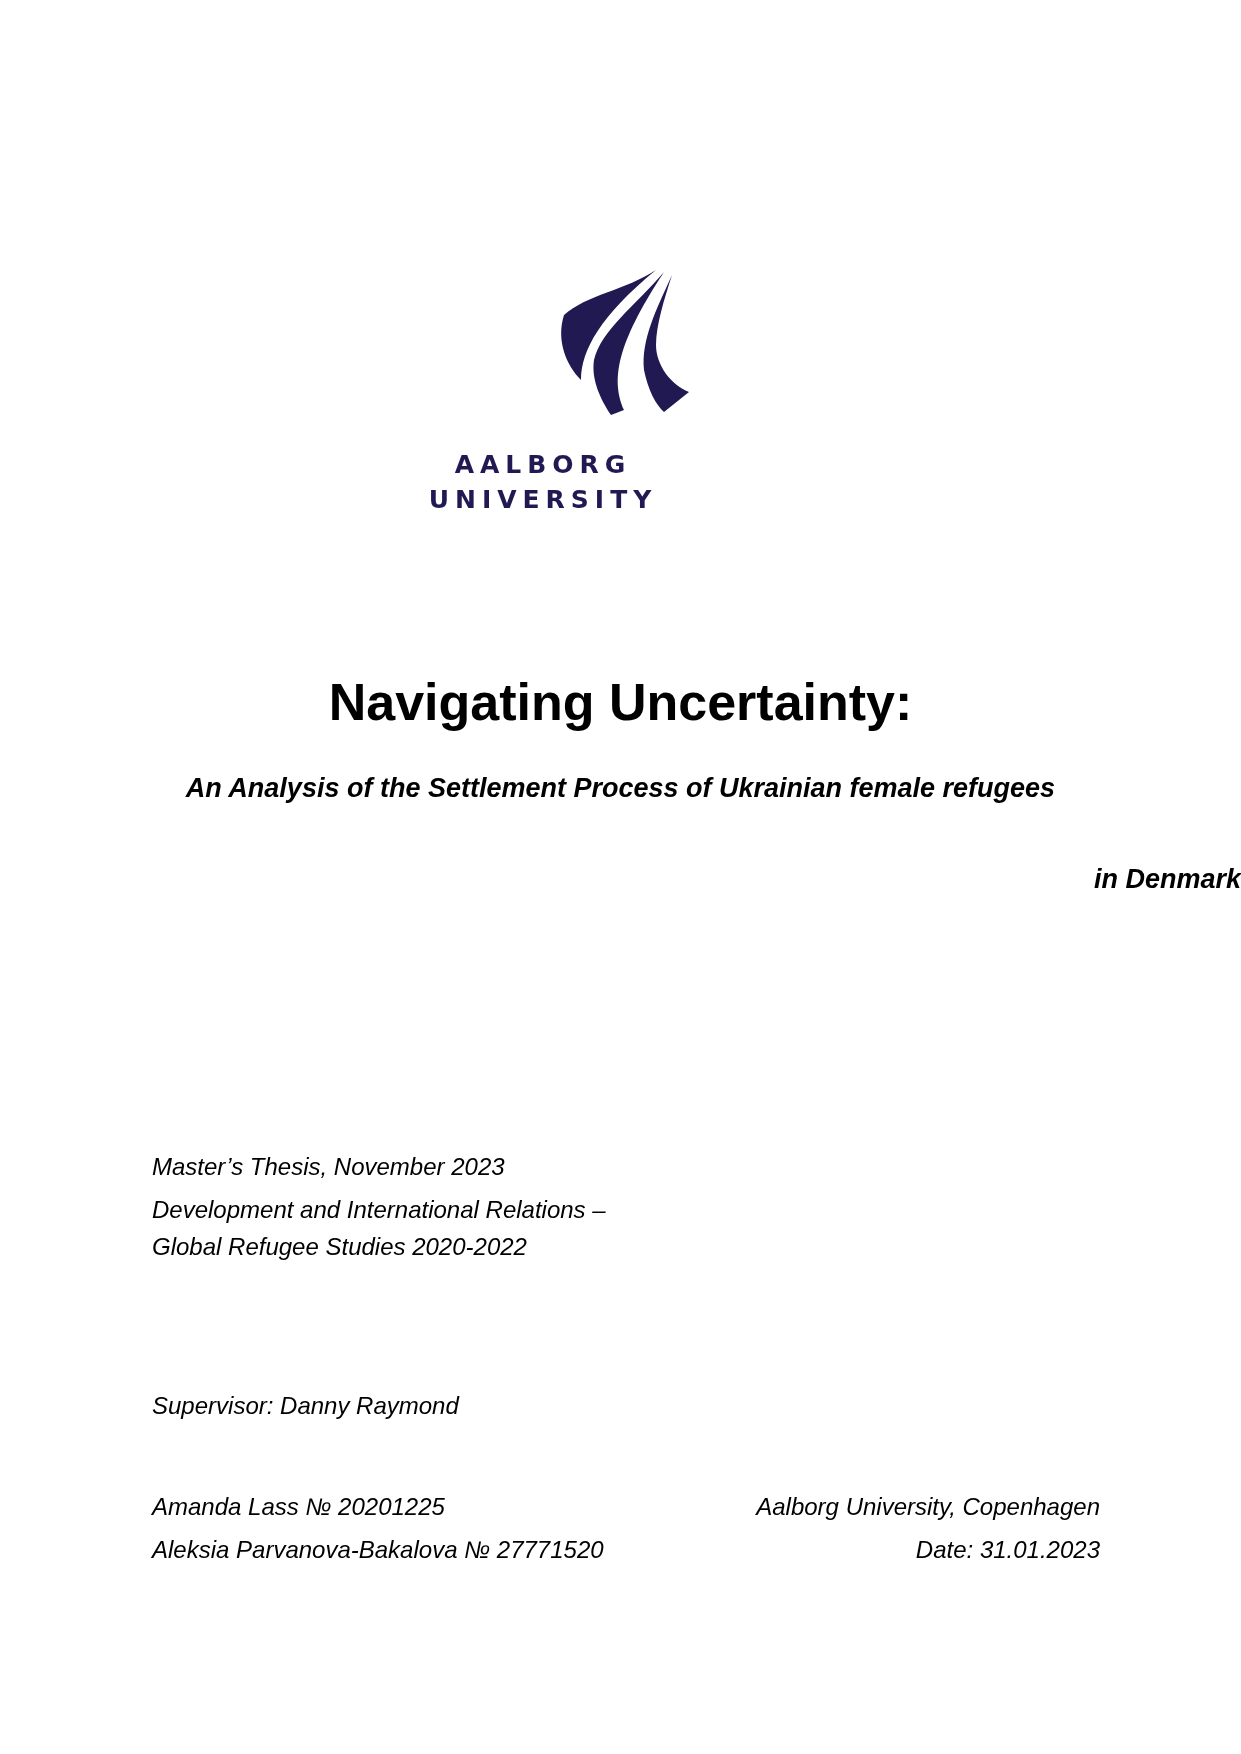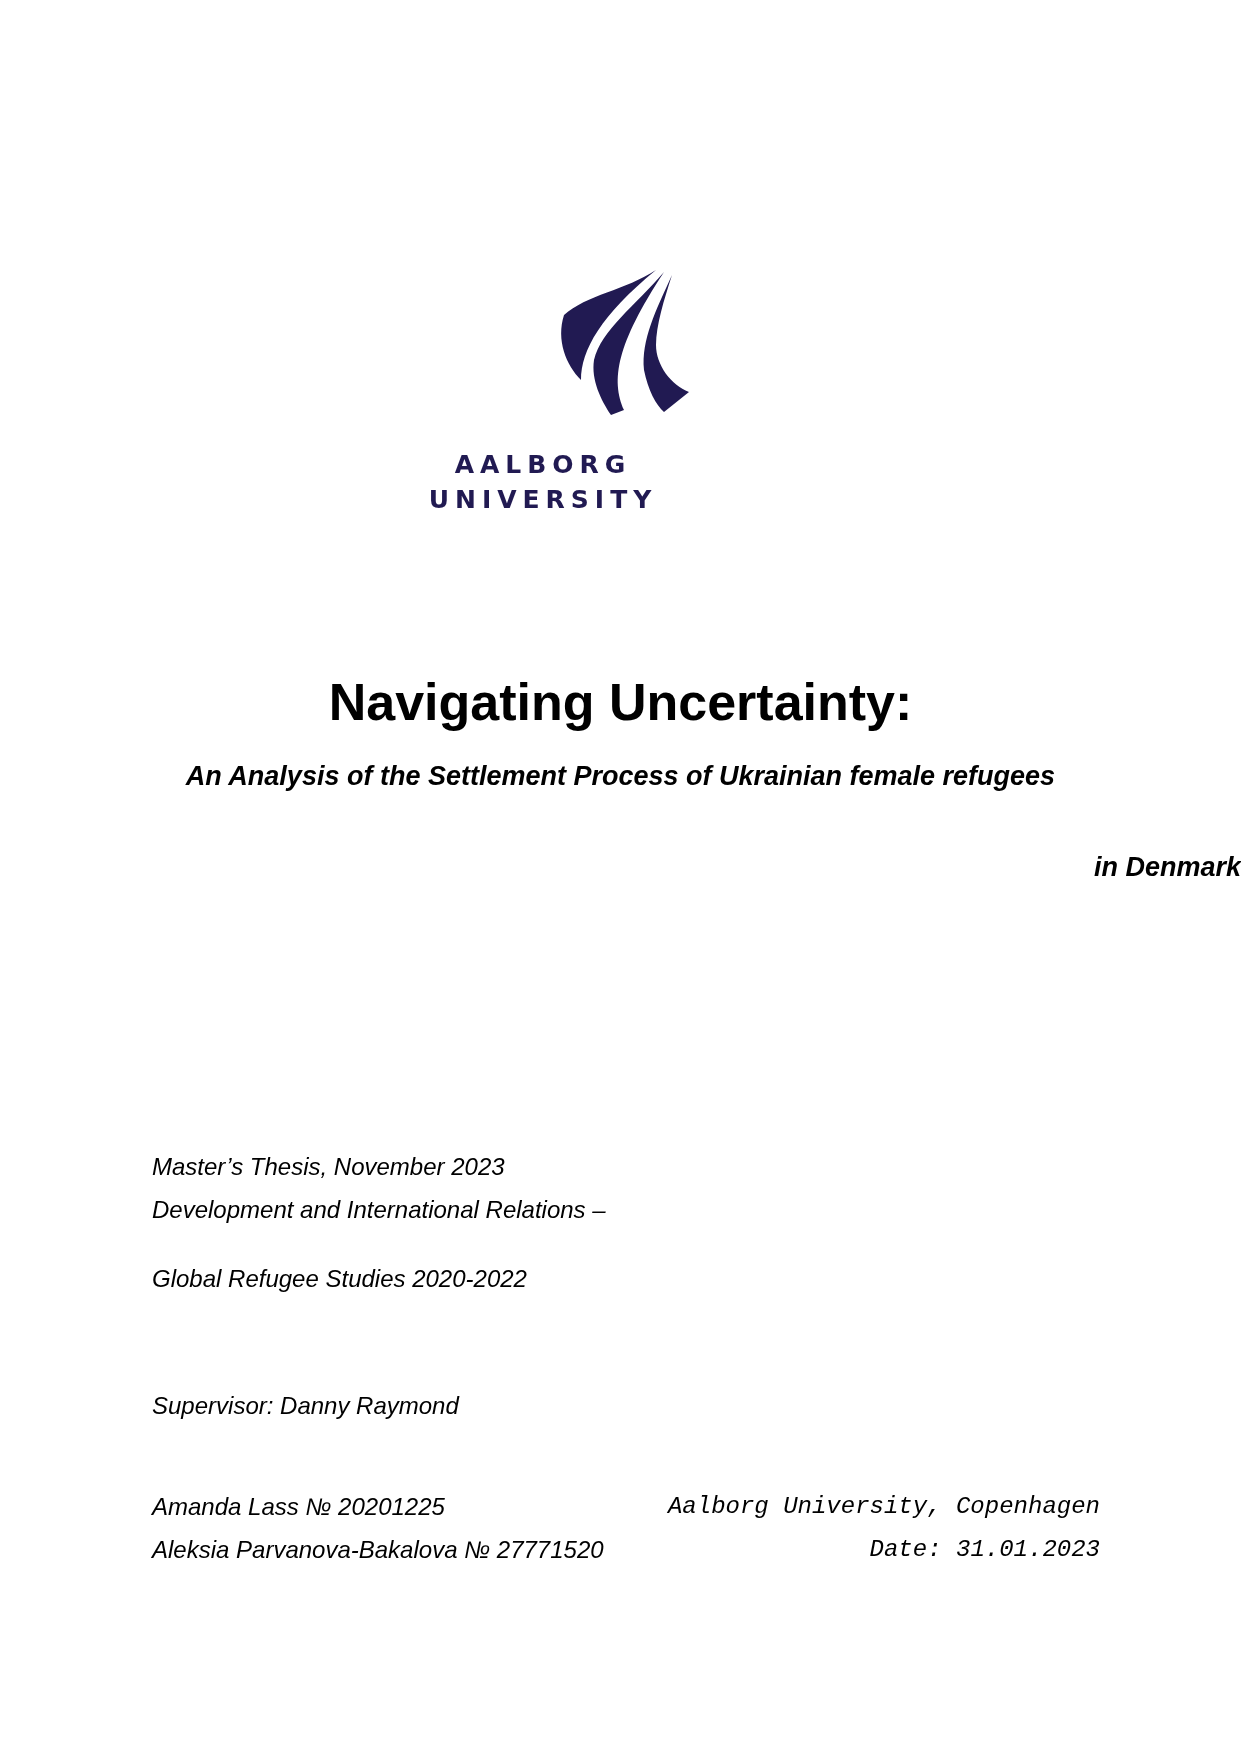--- a/index.html
+++ b/index.html
@@ -1,42 +1,42 @@
 <!DOCTYPE html>
 <html><head>
 <meta charset="utf-8">
 <style>
   html, body { margin:0; padding:0; background:#ffffff; }
   body { width:1241px; height:1754px; position:relative; overflow:hidden; font-family:"Liberation Sans", sans-serif; color:#000; }
   .abs { position:absolute; }
   .logo { left:556px; top:270px; width:135px; height:145px; }
   .logo-text { left:0; width:1086px; text-align:center; color:#211a52; font-family:"DejaVu Sans", sans-serif; font-weight:bold; letter-spacing:6px; font-size:25px; }
   .title { left:0; width:1241px; text-align:center; top:672px; font-size:52px; font-weight:bold; }
-  .subtitle { left:0; width:1241px; text-align:center; font-size:27px; font-weight:bold; font-style:italic; }
+  .subtitle { left:0; width:1241px; text-align:center; font-size:27px; font-weight:bold; font-style:italic;margin-top:12px; }
   .meta { left:152px; font-size:24px; font-style:italic; }
-  .right { right:141px; font-size:24px; font-style:italic; text-align:right;font-family:Liberation Mono, monospace; }
+  .right { right:141px; font-size:24px; font-style:italic; text-align:right; }
 </style>
 </head>
 <body>
 
 <div class="abs logo">
   <svg width="135" height="145" viewBox="0 0 135 145">
     <path d="M100 0 C70 20 30 25 8 45 C0 70 10 95 25 110 C25 80 45 45 100 0 Z" fill="#211a52"></path>
     <path d="M108 2 C80 35 45 60 38 90 C35 110 45 130 55 145 L68 140 C55 110 60 75 108 2 Z" fill="#211a52"></path>
     <path d="M116 5 C100 40 85 70 88 100 C92 120 100 135 108 142 L133 122 C115 115 100 95 100 75 C100 55 108 30 116 5 Z" fill="#211a52"></path>
   </svg>
 </div>
 <div class="abs logo-text" style="top:450px;">AALBORG</div>
 <div class="abs logo-text" style="top:485px;">UNIVERSITY</div>
 
 <div class="abs title">Navigating Uncertainty:</div>
 <div class="abs subtitle" style="top:761px;">An Analysis of the Settlement Process of Ukrainian female refugees</div>
 <div class="abs subtitle" style="top:852px;text-align:right;">in Denmark</div>
 
 <div class="abs meta" style="top:1153px;">Master’s Thesis, November 2023</div>
 <div class="abs meta" style="top:1196px;">Development and International Relations –</div>
-<div class="abs meta" style="top:1265px;">Global Refugee Studies 2020-2022</div>
+<div class="abs meta" style="top:1233px;">Global Refugee Studies 2020-2022</div>
 <div class="abs meta" style="top:1392px;">Supervisor: Danny Raymond</div>
 
 <div class="abs meta" style="top:1493px;">Amanda Lass № 20201225</div>
 <div class="abs meta" style="top:1536px;">Aleksia Parvanova-Bakalova № 27771520</div>
 <div class="abs right" style="top:1493px;">Aalborg University, Copenhagen</div>
 <div class="abs right" style="top:1536px;">Date: 31.01.2023</div>
 
 </body></html>

